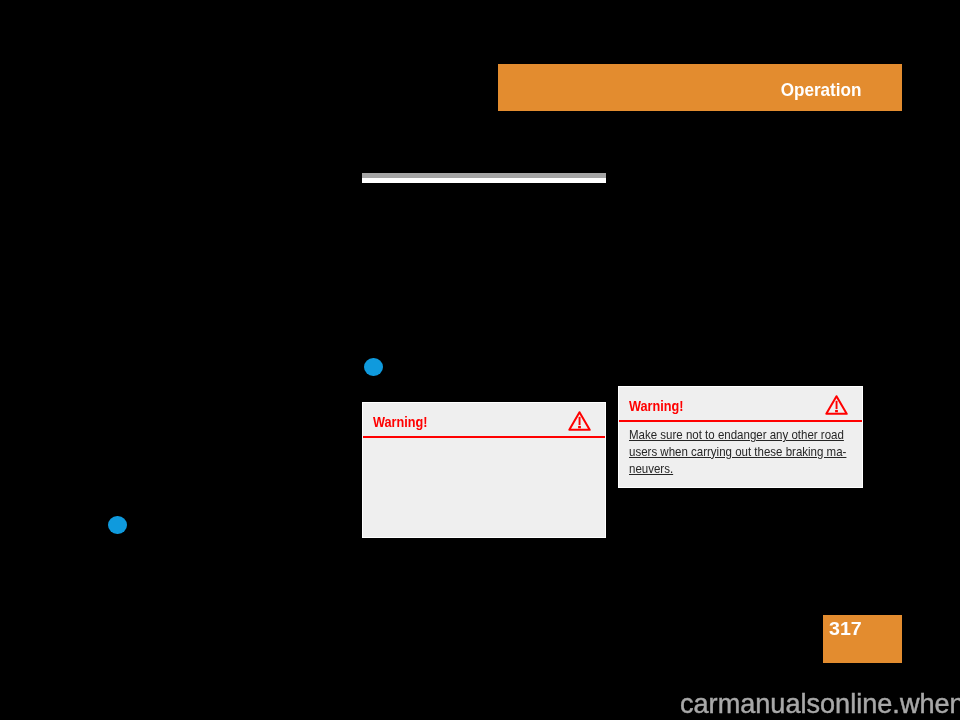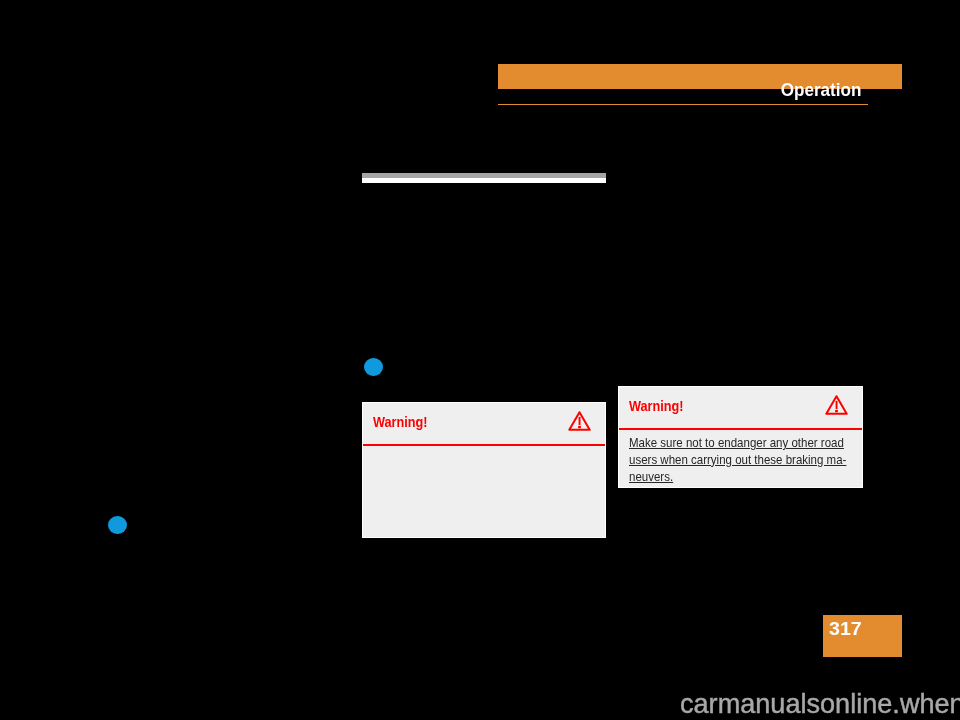--- a/index.html
+++ b/index.html
@@ -8,21 +8,21 @@
     width:960px;height:720px;
     background:#000000;
     overflow:hidden;
     position:relative;
     font-family:"Liberation Sans", sans-serif;
   }
   .page{position:absolute;left:0;top:0;width:960px;height:720px;overflow:hidden;filter:opacity(0.999);}
 
   
   #chapter-band{
-    position:absolute; left:498px; top:64px; width:404px; height:25px;
+    position:absolute; left:498px; top:64px; width:404px; height:47px;
     background:#e38c2f;
   }
   #chapter-band-lip{
     position:absolute; left:498px; top:103.7px; width:370px; height:1.4px;
     background:#e38c2f;
   }
   #chapter-title{
     position:absolute; right:40.8px; top:15.8px;
     color:#ffffff; font-weight:bold; font-size:18.1px;
     line-height:20px;
@@ -49,21 +49,21 @@
 
   
   .warning-box{
     position:absolute;
     background:#efefef;
     border:1.5px solid #ffffff;
     box-sizing:border-box;
   }
   .warning-head{
     position:relative;
-    height:43px;
+    height:35px;
   }
   .warning-title{
     position:absolute; left:10px; top:10px;
     color:#ff0000; font-weight:bold; font-size:14.2px;
     line-height:18px;
     white-space:nowrap;
     transform:scaleX(0.895);
     transform-origin:left top;
     filter:opacity(0.999);
   }
@@ -87,21 +87,21 @@
     transform:scaleX(0.885);
     transform-origin:left top;
     filter:opacity(0.999);
   }
 
   #warning-box-1{left:362px;top:402px;width:244px;height:136px;}
   #warning-box-2{left:618px;top:386px;width:245px;height:102px;}
 
   
   #page-number-box{
-    position:absolute;left:823px;top:615px;width:79px;height:42px;
+    position:absolute;left:823px;top:615px;width:79px;height:48px;
     background:#e38c2f;
   }
   #page-number{
     position:absolute;left:6px;top:3px;
     color:#ffffff;font-weight:bold;font-size:18px;line-height:22px;
     transform:scaleX(1.09);
     transform-origin:left top;
     filter:opacity(0.999);
   }
 

